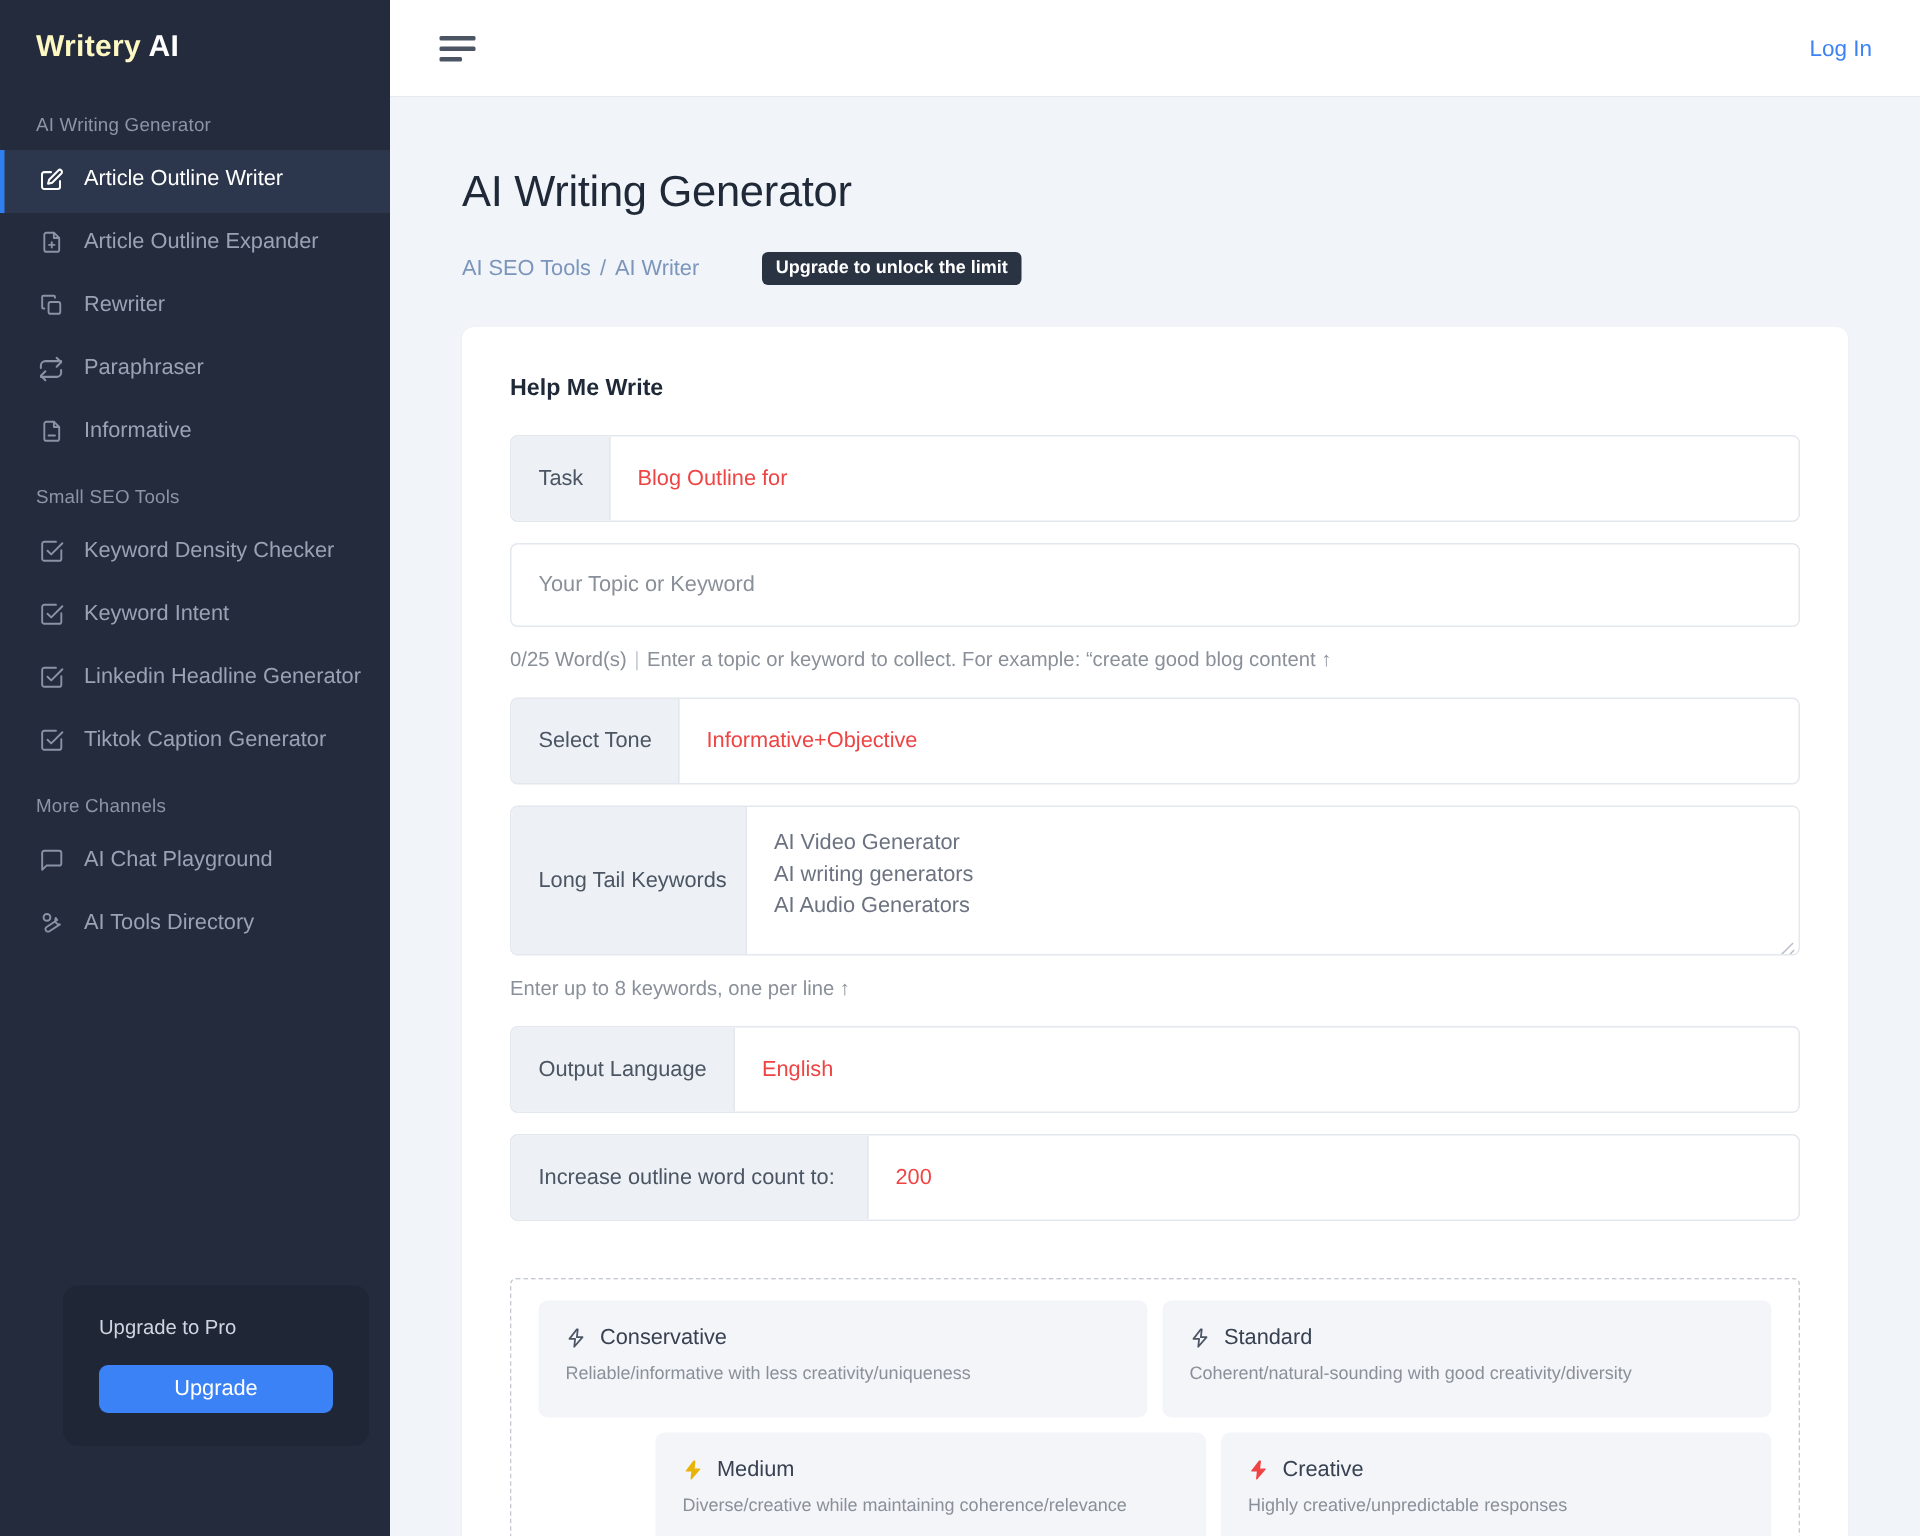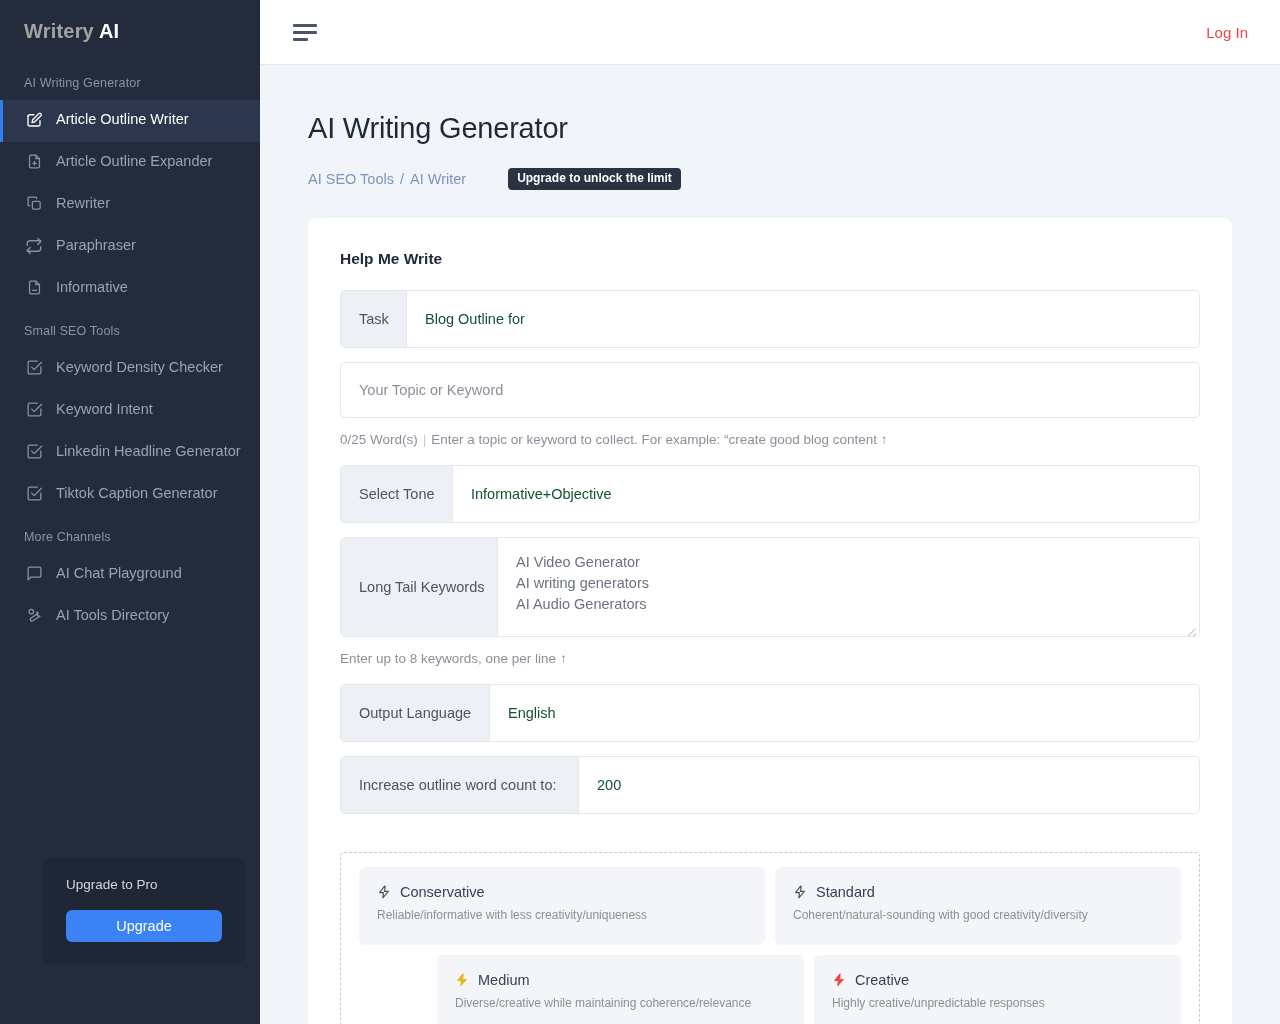--- a/index.html
+++ b/index.html
@@ -19,21 +19,21 @@
     position: relative;
     overflow: hidden;
   }
   .brand {
     padding: 20px 0 0 24px;
     font-size: 20px;
     font-weight: bold;
     letter-spacing: .2px;
     height: 62px;
   }
-  .brand .b1 { color: #a3a3a3; }
+  .brand .b1 { color: #fef9c3; }
   .brand .b2 { color: #ffffff; }
 
   .nav-section-title {
     color: #8c94a6;
     font-size: 12.5px;
     padding: 14px 0 10px 24px;
     letter-spacing: .15px;
   }
   .nav-item {
     display: flex;
@@ -104,21 +104,21 @@
   }
   .hamburger { width: 26px; cursor: pointer; padding: 4px 0; }
   .hamburger span {
     display: block; height: 3px; background: #4b5563;
     border-radius: 1px; margin-bottom: 4px;
   }
   .hamburger span:nth-child(1) { width: 24px; }
   .hamburger span:nth-child(2) { width: 24px; }
   .hamburger span:nth-child(3) { width: 15px; margin-bottom: 0; }
   .login-link {
-    color: #ef4444; font-size: 15px; cursor: pointer; text-decoration: none;
+    color: #3b82f6; font-size: 15px; cursor: pointer; text-decoration: none;
   }
 
   .page-body { padding: 0 48px 0 48px; }
   .page-title {
     font-size: 29px;
     color: #1f2937;
     font-weight: normal;
     padding-top: 47px;
     letter-spacing: -.2px;
   }
@@ -177,21 +177,21 @@
   .field-label.w-task { width: 66px; }
   .field-label.w-tone { width: 112px; }
   .field-label.w-ltk { width: 157px; align-items: center; }
   .field-label.w-lang { width: 149px; }
   .field-label.w-count { width: 238px; }
   .field-value {
     flex: 1 1 auto;
     display: flex; align-items: center;
     padding: 0 18px;
     font-size: 14.5px;
-    color: #14532d;
+    color: #ef4444;
     height: 56px;
     cursor: text;
   }
   .field-row.tall { height: 100px; }
 
   .plain-input {
     width: 100%;
     border: 1px solid #e3e7ee;
     border-radius: 5px;
     height: 56px;

